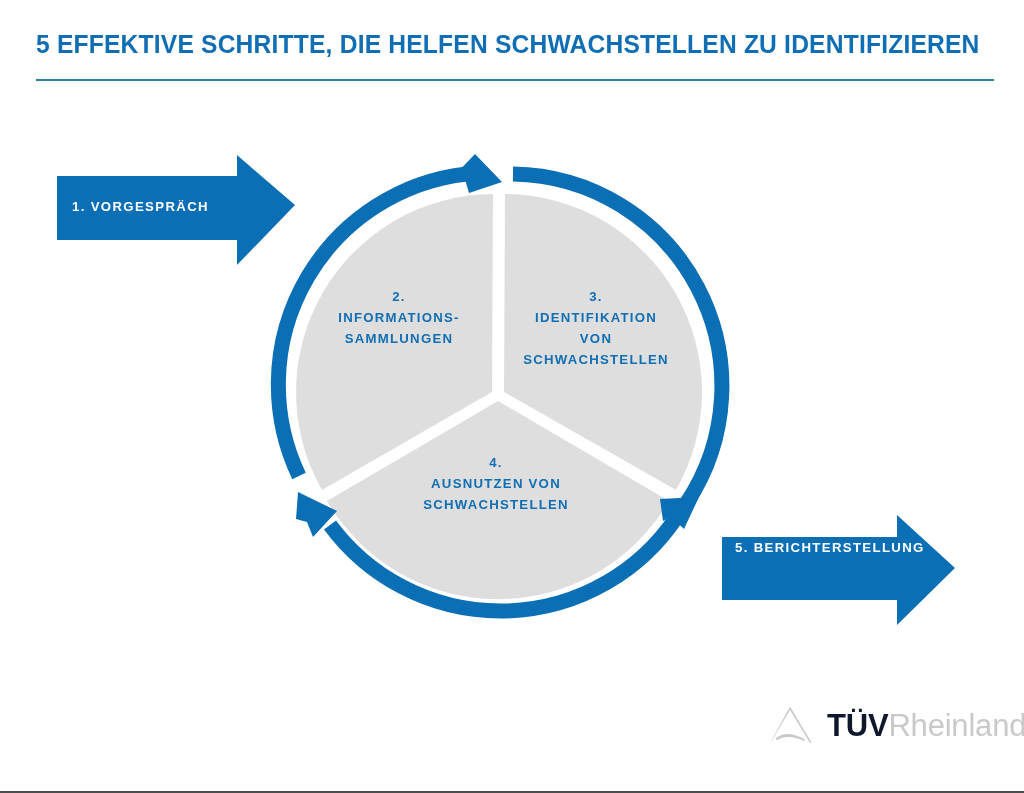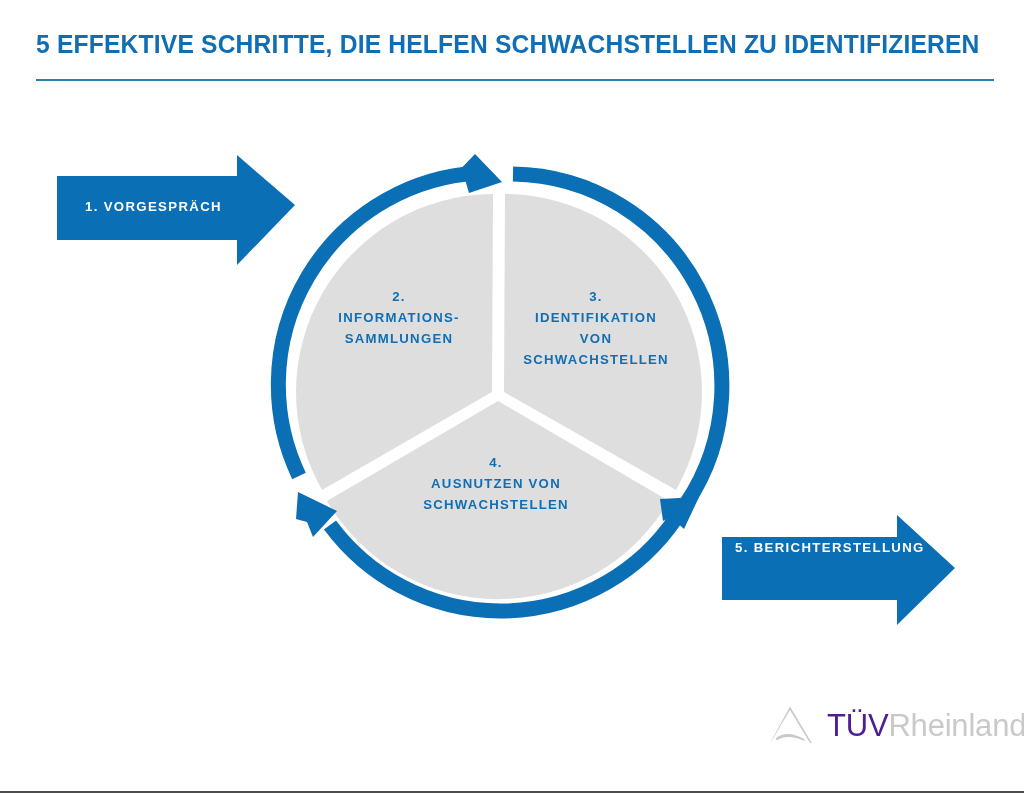--- a/index.html
+++ b/index.html
@@ -69,21 +69,21 @@
   .arrow-label {
     position: absolute;
     color: #ffffff;
     font-family: "Liberation Sans", sans-serif;
     font-size: 13.2px;
     font-weight: bold;
     letter-spacing: 1.35px;
     white-space: nowrap;
   }
   #arrow-1-label {
-    left: 85px;
+    left: 72px;
     top: 199px;
   }
   #arrow-2-label {
     left: 735px;
     top: 540px;
   }
 
   
   .segment-label {
     position: absolute;
@@ -126,22 +126,22 @@
   }
   #logo-wordmark {
     font-family: "Liberation Sans", sans-serif;
     font-size: 31px;
     color: #c9c9c9;
     line-height: 1;
     white-space: nowrap;
     letter-spacing: -0.2px;
   }
   #logo-tuv {
-    font-weight: normal;
-    color: #4c1d95;
+    font-weight: bold;
+    color: #0f172a;
     margin-top: 8px;
   }
   #logo-rheinland {
     font-weight: normal;
     color: #c9c9c9;
   }
 </style>
 </head>
 <body>
 

